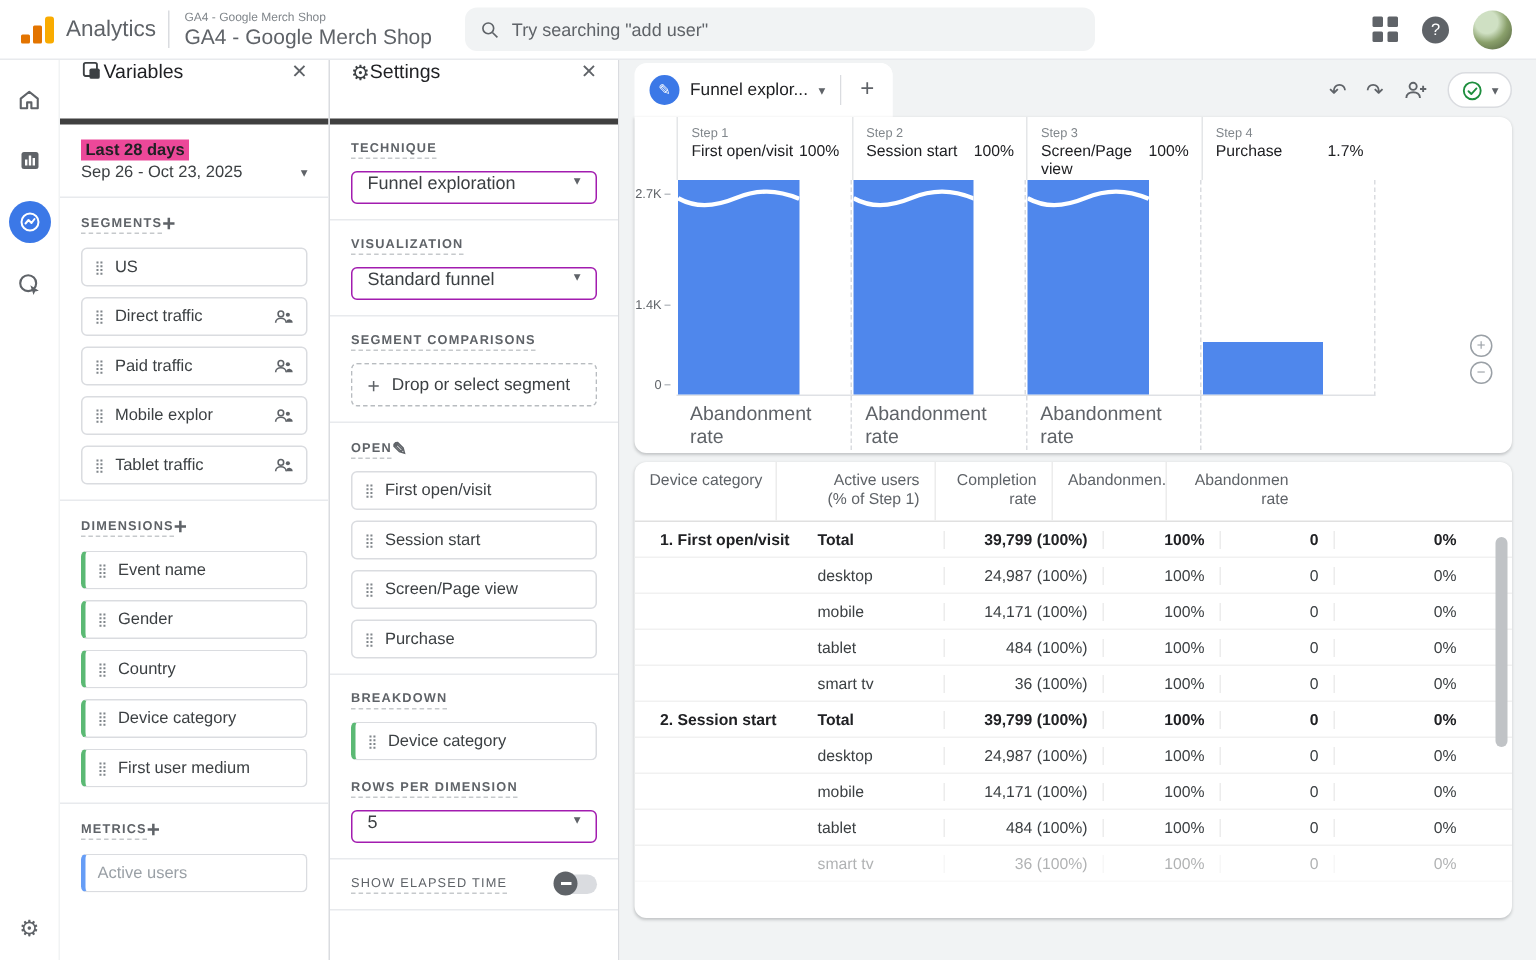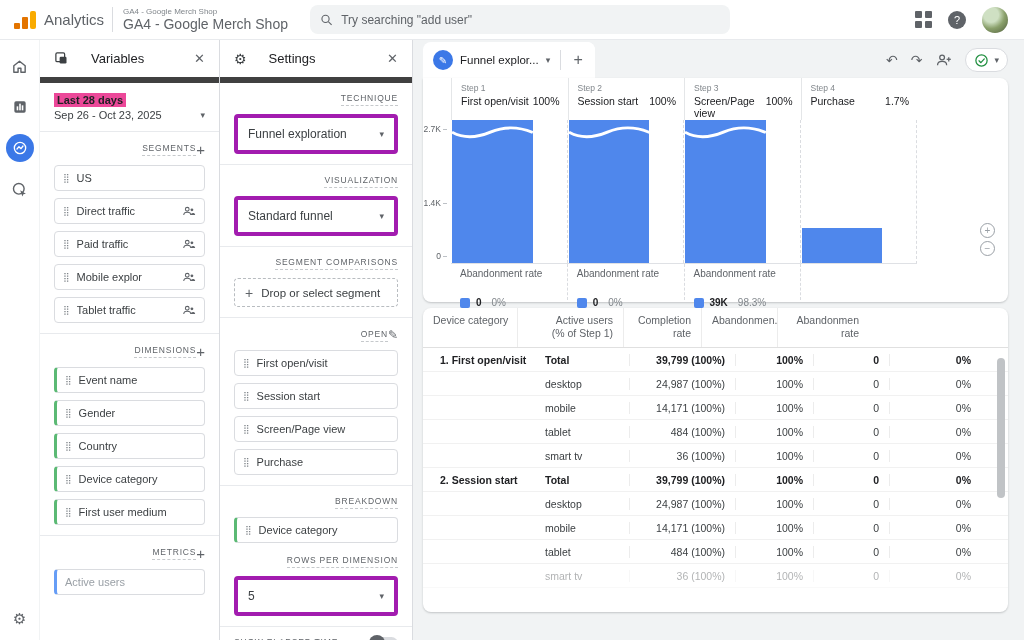--- a/index.html
+++ b/index.html
@@ -38,48 +38,48 @@
   .rail { width: 40px; background: #fff; border-right: 1px solid #f1f3f4; display: flex; flex-direction: column;
           align-items: center; padding-top: 12px; gap: 13px; }
   .rail-icon { width: 28px; height: 28px; display: flex; align-items: center; justify-content: center; border-radius: 50%; }
   .rail-icon.selected { background: #3b78e7; }
   .rail-gear { margin-top: auto; margin-bottom: 12px; font-size: 15px; color: #5f6368; }
 
   
   .panel { background: #fff; border-right: 1px solid #dadce0; overflow: hidden; position: relative; }
   .variables-panel { width: 180px; }
   .settings-panel { width: 193px; }
-  .panel-header { height: 43px; display: flex; align-items: center; padding: 0 14px; gap: 22px;
-                  border-bottom: 6px solid #404040; }
+  .panel-header { height: 43px; display: flex; padding: 0 14px; gap: 0;
+                  border-bottom: 4px solid #404040; }
   .panel-title { font-size: 13px; color: #202124; flex: 1; }
   .close-x { color: #5f6368; font-size: 13px; cursor: pointer; }
   .psection { padding: 10px 14px; border-bottom: 1px solid #e8eaed; }
   .psection.last { border-bottom: none; }
-  .slabel-row { display: flex; align-items: center; justify-content: flex-end; margin-bottom: 8px; }
+  .slabel-row { display: flex; align-items: center; justify-content: flex-start; margin-bottom: 8px; font-weight: bold; }
   .slabel { font-size: 8.5px; letter-spacing: .8px; color: #5f6368; border-bottom: 1px dashed #c6c9cc; padding-bottom: 2px; }
   .plus-btn { color: #5f6368; font-size: 15px; line-height: 1; cursor: pointer; }
   .pencil-btn { color: #5f6368; font-size: 12px; cursor: pointer; }
   .exp-label { font-size: 8.5px; letter-spacing: .6px; color: #5f6368; margin-bottom: 4px; }
   .exp-value { font-size: 12px; color: #202124; }
   .date-preset { font-size: 11px; font-weight: bold; color: #202124; background: #ec4899; display: inline-block; padding: 1px 3px; margin-bottom: 2px; }
   .date-row { display: flex; align-items: center; }
   .date-range { font-size: 11px; color: #3c4043; flex: 1; }
   .caret { color: #5f6368; font-size: 9px; }
 
   .chip { display: flex; align-items: center; gap: 7px; height: 26px; border: 1px solid #dadce0; border-radius: 4px;
           background: #fff; padding: 0 8px; margin-bottom: 7px; font-size: 11px; color: #3c4043; cursor: grab; }
   .chip:last-child { margin-bottom: 0; }
   .chip .drag { color: #80868b; font-size: 9px; }
   .chip .chip-label { flex: 1; white-space: nowrap; overflow: hidden; }
   .chip.green { border-left: 3px solid #5bb974; }
   .chip.blue { border-left: 3px solid #669df6; }
   .chip.ghost .chip-label { color: #9aa0a6; }
   .people-ic { flex-shrink: 0; }
 
-  .select-box { height: 40px; border: 4px solid #a21caf; border-radius: 4px; display: flex; align-items: center;
+  .select-box { height: 22px; border: 1px solid #a21caf; border-radius: 4px; display: flex; align-items: flex-start;
                 padding: 0 10px; font-size: 12px; color: #3c4043; cursor: pointer; }
   .select-box .sel-val { flex: 1; }
   .toggle-row { display: flex; align-items: center; justify-content: space-between; }
   .toggle { width: 27px; height: 13px; background: #dadce0; border-radius: 7px; position: relative; cursor: pointer; }
   .toggle .knob { position: absolute; left: -2px; top: -2px; width: 16px; height: 16px; border-radius: 50%;
                   background: #5f6368; display: flex; align-items: center; justify-content: center; }
   .toggle .knob::after { content: ""; width: 7px; height: 2px; background: #fff; }
   .dropzone { border: 1px dashed #b8bcc0; border-radius: 4px; height: 29px; display: flex; align-items: center;
               gap: 8px; padding: 0 10px; font-size: 11.5px; color: #3c4043; cursor: pointer; }
   .dropzone .dz-plus { font-size: 14px; color: #5f6368; }
@@ -116,21 +116,21 @@
   .bar.short { height: 24.5%; }
   .bar svg { position: absolute; top: 4px; left: 0; width: 100%; height: 18px; }
   .ytick { position: absolute; left: 0; width: 24px; text-align: right; font-size: 8.5px; color: #5f6368; }
   .ytick::after { content: ""; display: inline-block; width: 4px; height: 1px; background: #bdc1c6; margin-left: 2px; vertical-align: 2px; }
   .zoom-ctrls { position: absolute; right: 13px; bottom: 8px; display: flex; flex-direction: column; gap: 3px; }
   .zoom-btn { width: 15px; height: 15px; border-radius: 50%; border: 1px solid #9aa0a6; color: #9aa0a6;
               font-size: 10px; display: flex; align-items: center; justify-content: center; background: #fff; cursor: pointer; }
   .abandon-row { display: flex; margin-left: 28px; width: 466px; height: 36px; }
   .ab-cell { flex: 1; padding: 4px 8px 0 9px; }
   .ab-cell + .ab-cell { border-left: 1px dashed #dadce0; }
-  .ab-label { font-size: 10px; color: #5f6368; margin-bottom: 18px; }
+  .ab-label { font-size: 13px; color: #5f6368; margin-bottom: 18px; }
   .ab-vals { display: flex; align-items: center; gap: 6px; }
   .ab-swatch { width: 10px; height: 10px; background: #4f87ec; border-radius: 2px; }
   .ab-users { font-size: 10px; font-weight: bold; color: #202124; }
   .ab-rate { font-size: 10px; color: #80868b; margin-left: 4px; }
 
   
   .table-card { position: absolute; left: 10px; right: 16px; top: 268px; height: 304px; background: #fff;
                 border-radius: 8px; box-shadow: 0 1px 2px rgba(60,64,67,.25); overflow: hidden; }
   .trow { display: flex; height: 24px; align-items: center; border-bottom: 1px solid #f1f1f1; }
   .thead { height: 40px; align-items: stretch; border-bottom: 1px solid #e0e0e0; }

